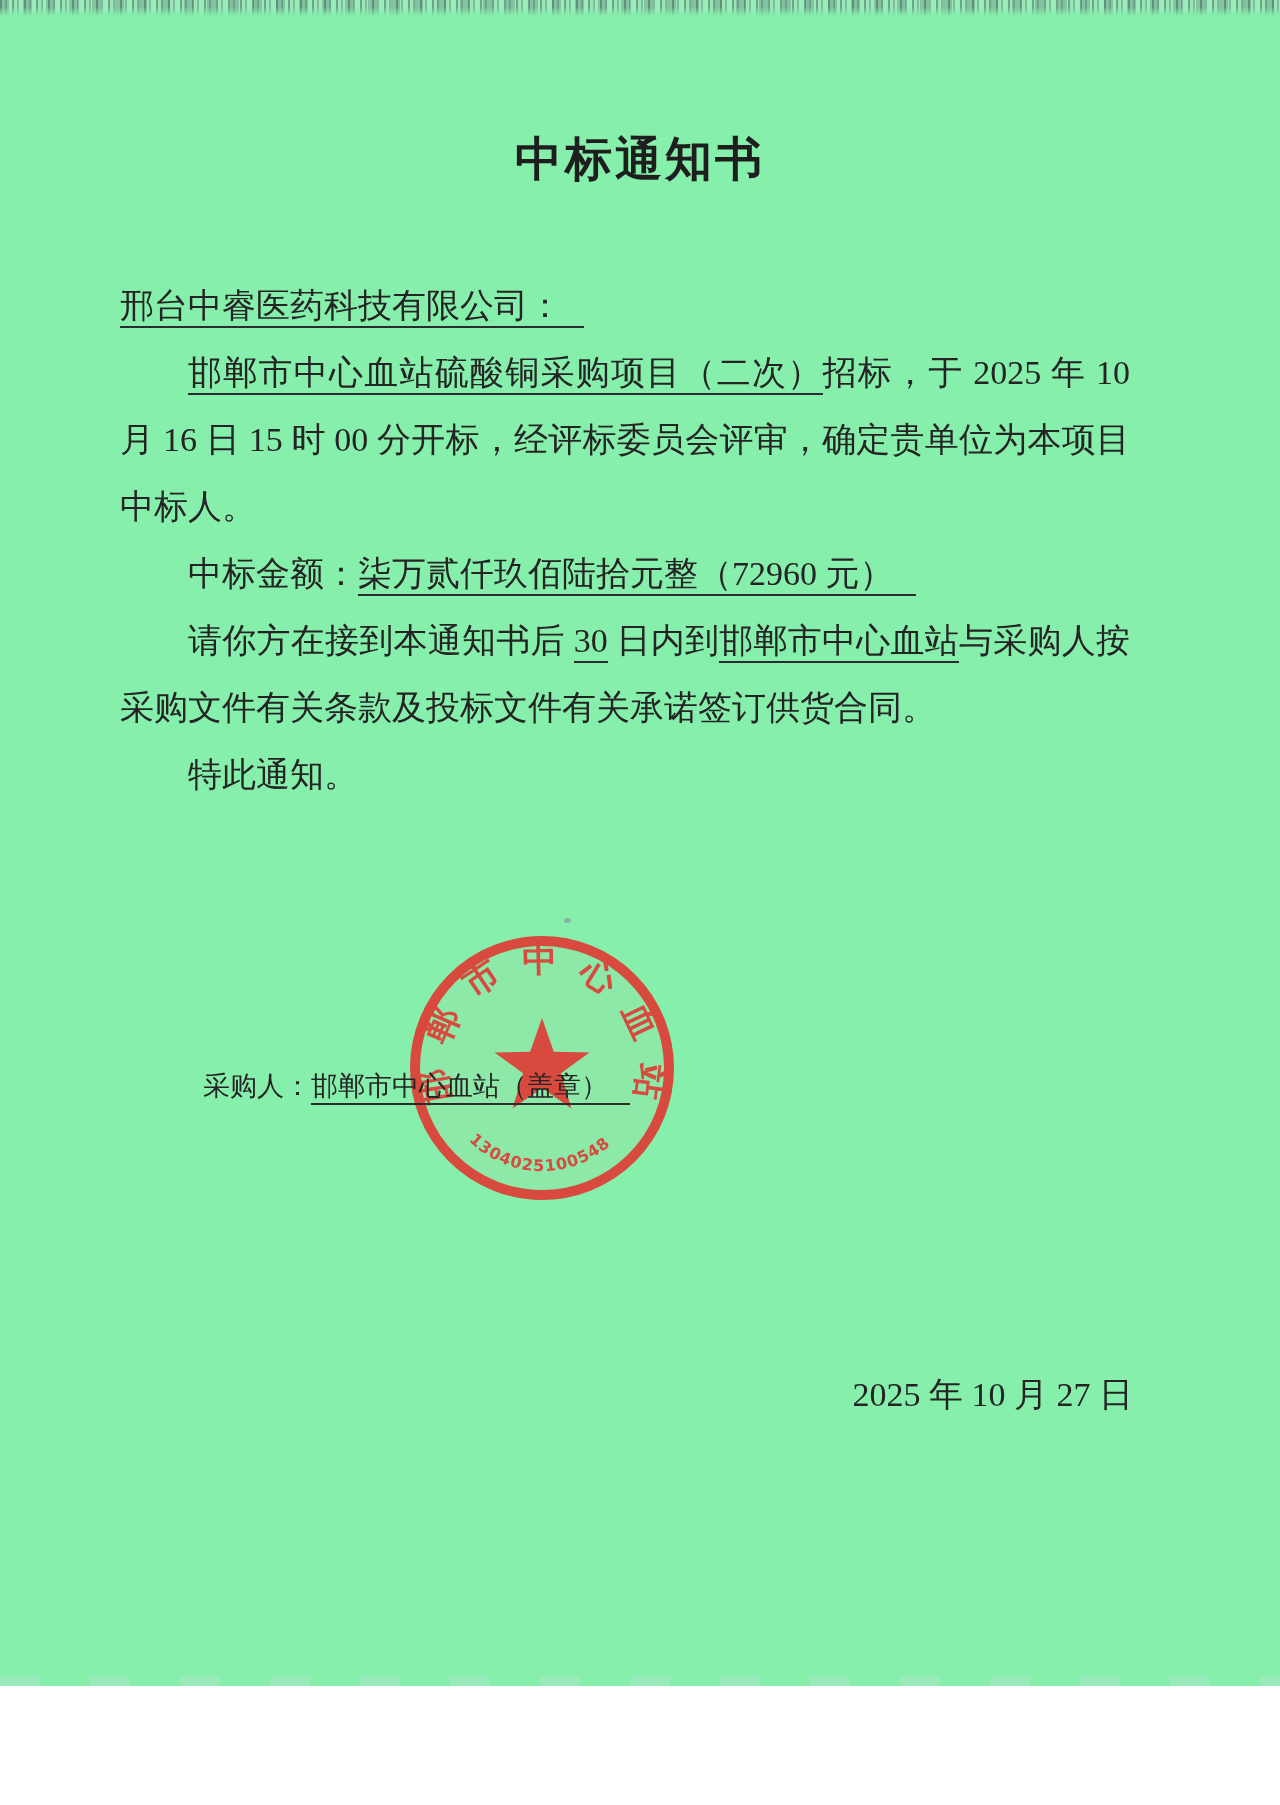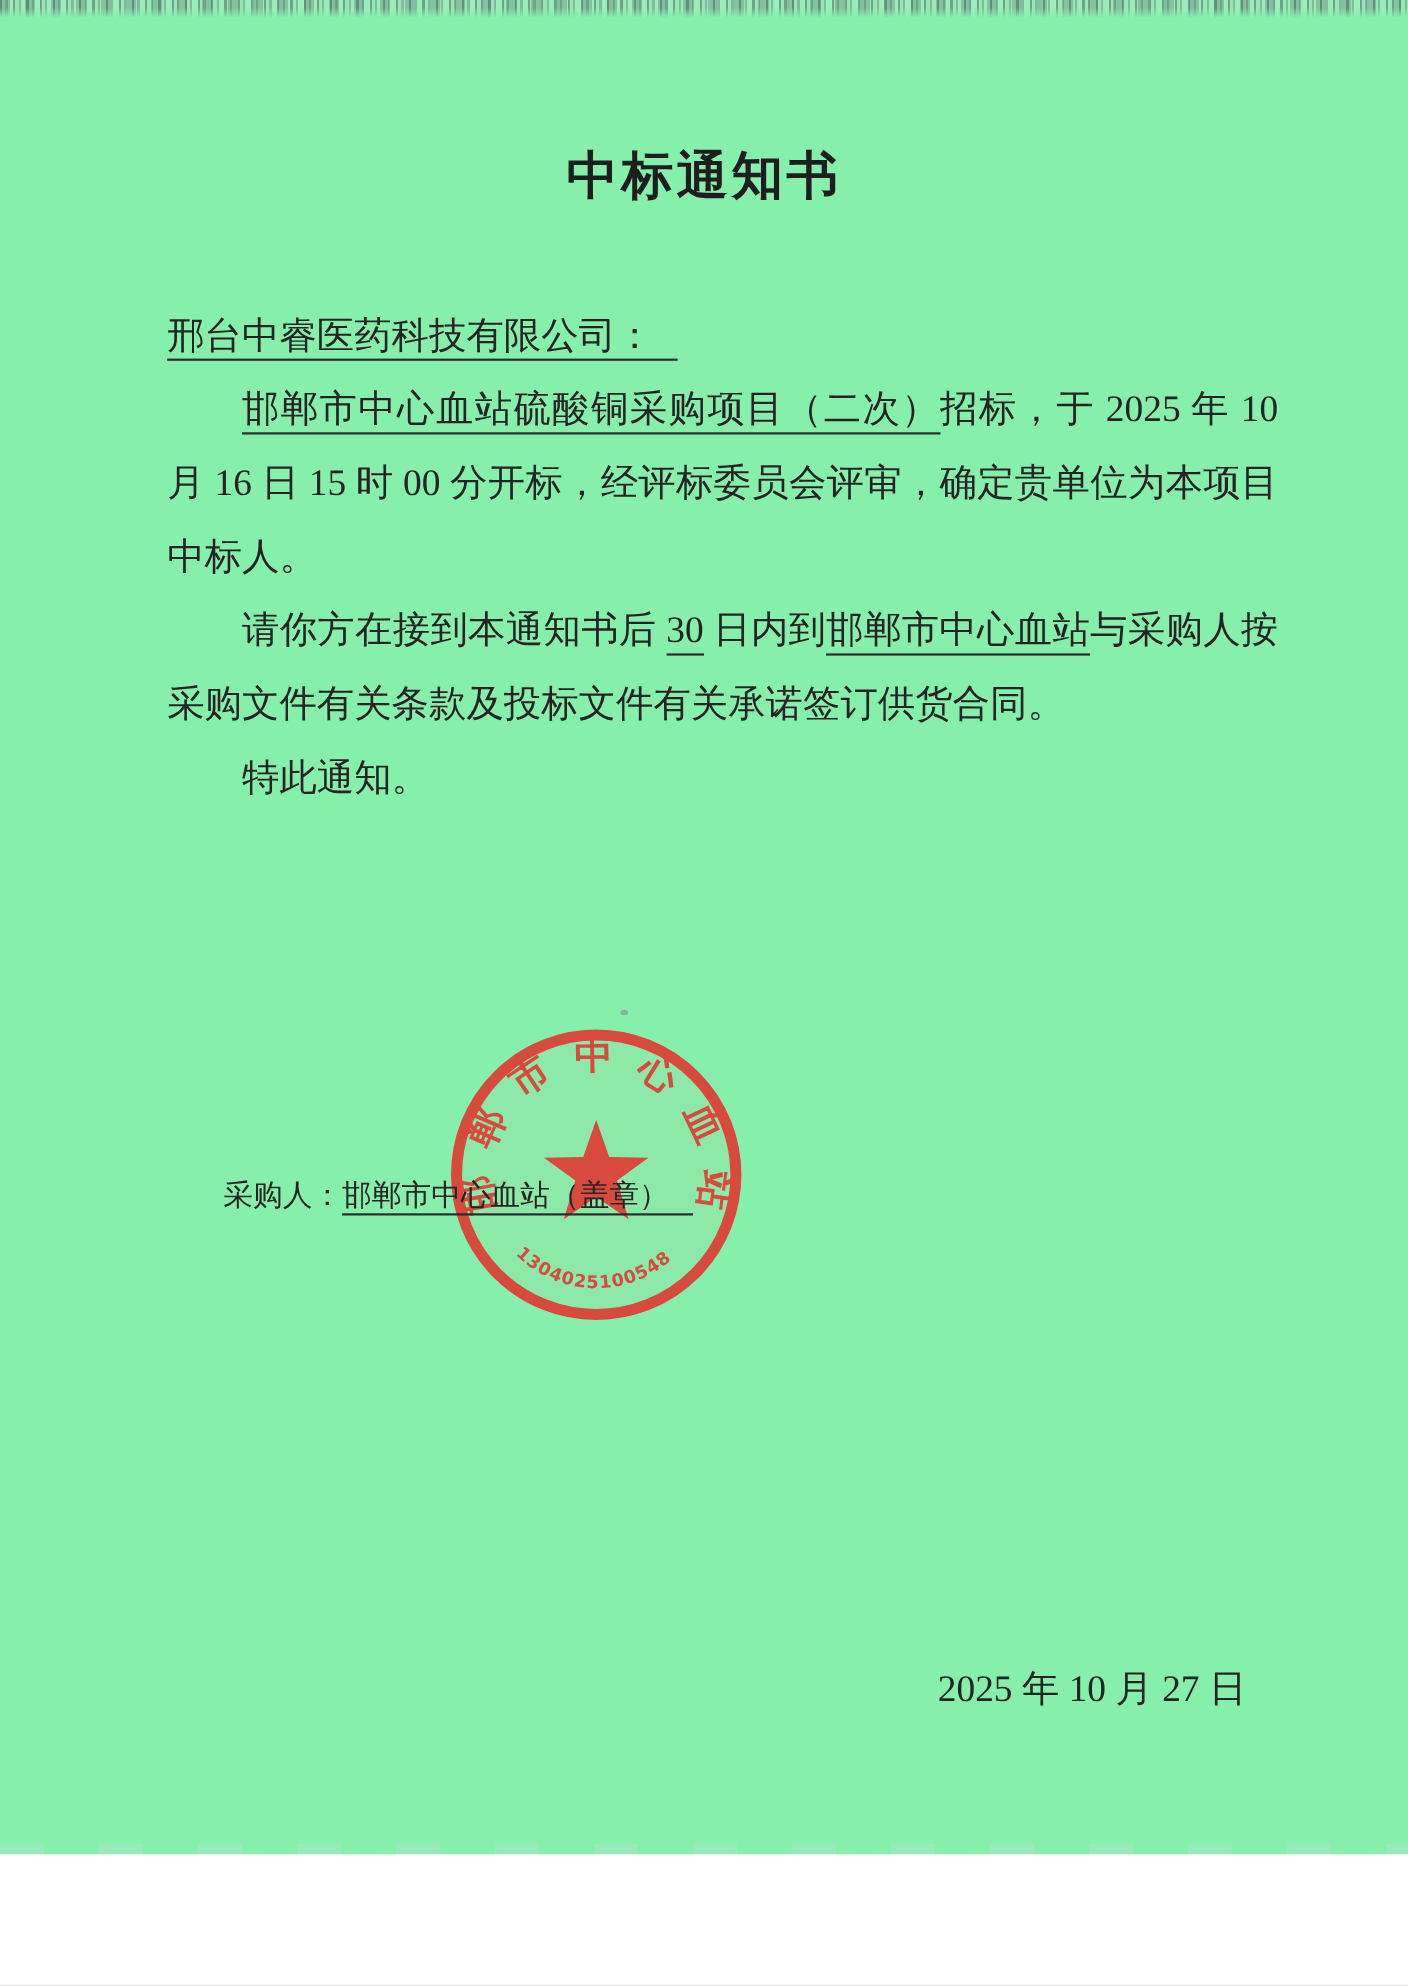--- a/index.html
+++ b/index.html
@@ -25,39 +25,39 @@
     mask-image:linear-gradient(#000 0,#000 7px,transparent 16px);
     opacity:.8;
   }
   .title{
     position:absolute;top:128px;left:0;width:1280px;
     text-align:center;
     font-size:47px;font-weight:bold;letter-spacing:3px;
     color:#1e1e1e;
   }
   .body-text{
-    position:absolute;top:272px;left:152px;width:1010px;
+    position:absolute;top:272px;left:120px;width:1010px;
     font-size:34px;line-height:67px;
     text-align:justify;
     color:#242424;
     font-family:Liberation Serif, serif;
   }
   .body-text p{margin:0;text-indent:2em;}
   .body-text p.no-indent{text-indent:0;}
   .u{
     border-bottom:2.5px solid #2c2c2c;
     padding-bottom:2px;
   }
   .u-pad{padding-right:22px;}
   .buyer-line{
     position:absolute;top:1068px;left:203px;
     font-size:27px;z-index:3;color:#242424;
   }
   .date-line{
-    position:absolute;top:1512px;right:147px;
+    position:absolute;top:1372px;right:147px;
     font-size:34px;color:#242424;
   }
   .seal{
     position:absolute;top:932px;left:406px;
     width:272px;height:272px;z-index:2;
     opacity:.92;
   }
   .ink-dot{
     position:absolute;top:918px;left:564px;
     width:7px;height:5px;border-radius:50%;
@@ -73,20 +73,21 @@
 
 <div class="page">
 
   <div class="scan-band"></div>
 
   <div class="title">中标通知书</div>
 
   <div class="body-text">
     <p class="no-indent"><span class="u u-pad">邢台中睿医药科技有限公司：</span></p>
     <p><span class="u">邯郸市中心血站硫酸铜采购项目（二次）</span><span>招标，于 2025 年 10 月 16 日 15 时 00 分开标，经评标委员会评审，确定贵单位为本项目中标人。</span></p>
+    <p><span>中标金额：</span><span class="u u-pad">柒万贰仟玖佰陆拾元整（72960 元）</span></p>
     <p><span>请你方在接到本通知书后 </span><span class="u">30</span><span> 日内到</span><span class="u">邯郸市中心血站</span><span>与采购人按采购文件有关条款及投标文件有关承诺签订供货合同。</span></p>
     <p>特此通知。</p>
   </div>
 
   <div class="ink-dot"></div>
 
   <svg class="seal" viewBox="0 0 272 272">
     <g fill="none" stroke="none">
       <circle cx="136" cy="136" r="127" stroke="#df3b35" stroke-width="10" fill="rgba(255,120,110,0.06)"></circle>
       <polygon points="136,86 147.8,119.8 183.5,120.5 155,141.2 165.4,176.5 136,156 106.6,176.5 117,141.2 88.5,120.5 124.2,119.8" fill="#df3b35"></polygon>

